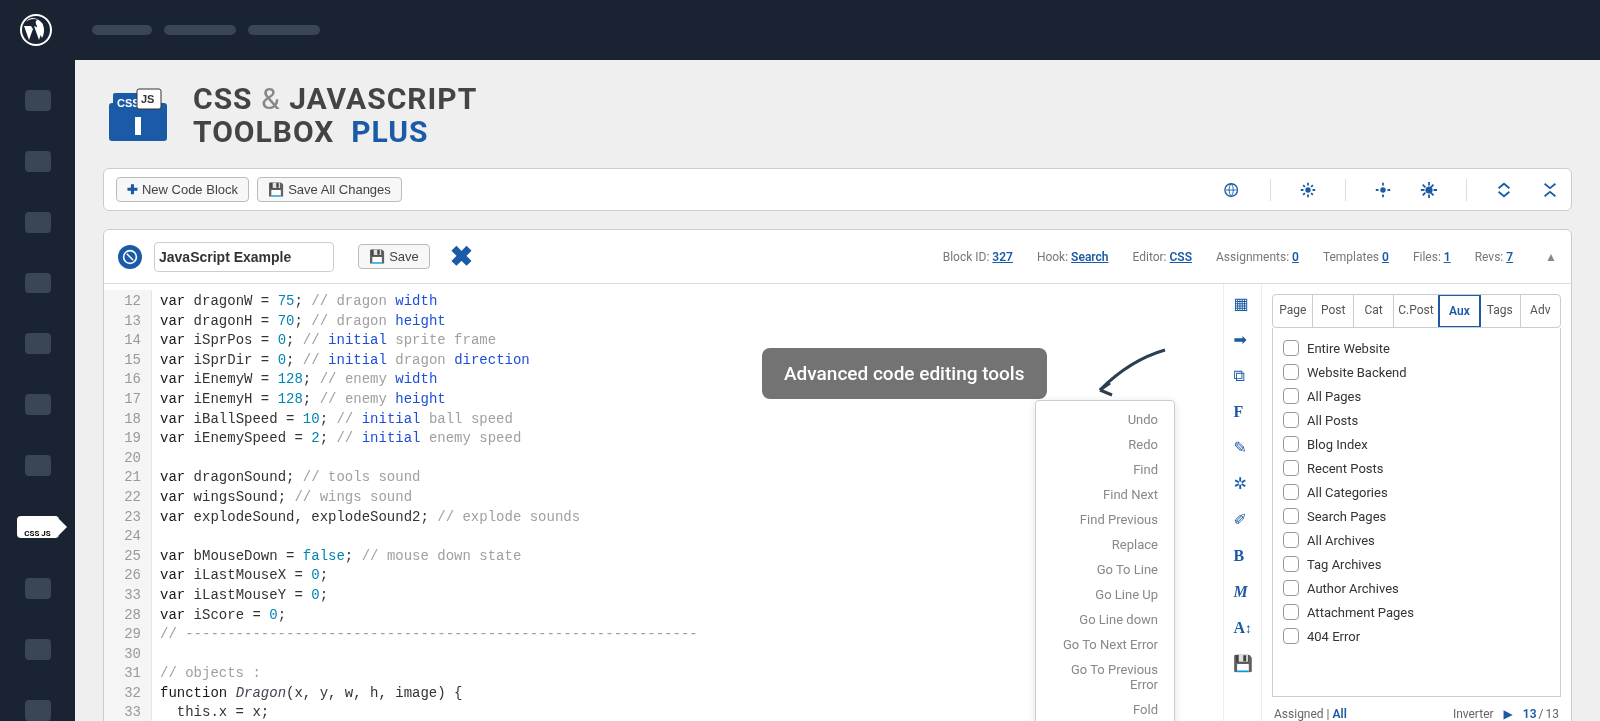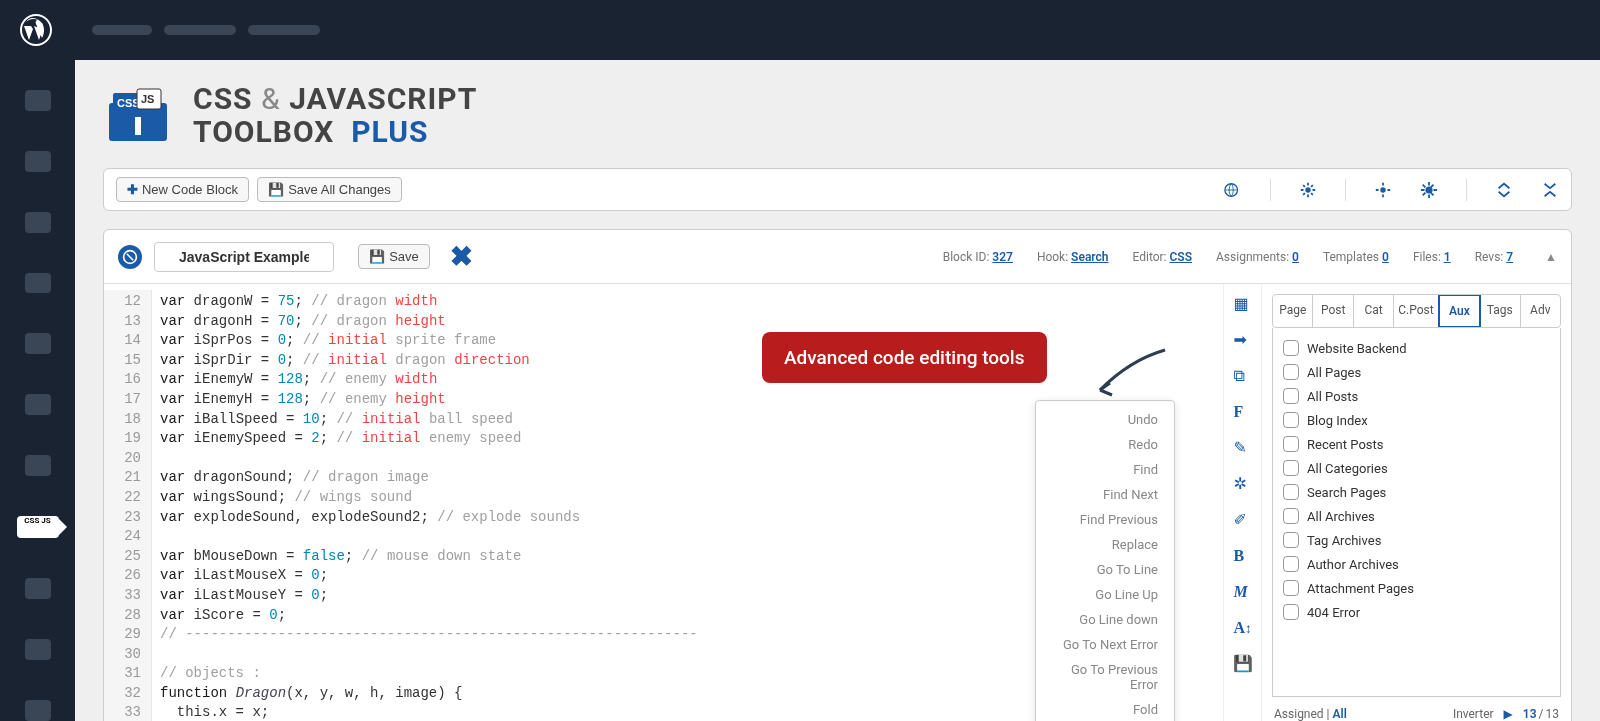--- a/index.html
+++ b/index.html
@@ -7,67 +7,67 @@
 .wp-bar { height: 60px; background: #1a2332; display: flex; align-items: center; padding: 0 20px; }
 .wp-logo { width: 32px; height: 32px; margin-right: 40px; }
 .wp-pills { display: flex; gap: 12px; }
 .wp-pill { height: 10px; background: #3a4556; border-radius: 5px; }
 .wp-pill.p1 { width: 60px; }
 .wp-pill.p2 { width: 72px; }
 .wp-pill.p3 { width: 72px; }
 .layout { display: flex; height: calc(100% - 60px); }
 .sidebar { width: 75px; background: #1a2332; display: flex; flex-direction: column; align-items: center; padding-top: 30px; gap: 40px; }
 .sidebar-item { width: 26px; height: 26px; background: #3a4556; border-radius: 4px; }
-.sidebar-item.active { width: 42px; height: 28px; background: #fff; border-radius: 4px; position: relative; display: flex; align-items: flex-start; justify-content: center; font-size: 9px; font-weight: bold; }
+.sidebar-item.active { width: 42px; height: 28px; background: #fff; border-radius: 4px; position: relative; display: flex; align-items: flex-end; justify-content: center; font-size: 9px; font-weight: bold; }
 .sidebar-item.active::after { content: ''; position: absolute; right: -8px; top: 50%; transform: translateY(-50%); border-left: 8px solid #fff; border-top: 8px solid transparent; border-bottom: 8px solid transparent; }
 .main { flex: 1; background: #efefef; padding: 22px 28px; overflow: auto; }
 .header { display: flex; align-items: center; margin-bottom: 20px; }
 .app-logo { width: 70px; height: 60px; margin-right: 20px; display: flex; align-items: center; justify-content: center; }
 .app-title h1 { font-size: 30px; font-weight: 700; color: #444; letter-spacing: 1px; line-height: 1.1; }
 .app-title .amp { color: #888; font-weight: 400; }
 .app-title .plus { color: #1b5aa6; }
 .toolbar { background: #fff; border: 1px solid #ccc; border-radius: 6px; padding: 8px 12px; display: flex; align-items: center; margin-bottom: 18px; }
 .btn { border: 1px solid #bbb; background: #f7f7f7; border-radius: 4px; padding: 4px 10px; font-size: 13px; color: #444; display: inline-flex; align-items: center; gap: 4px; cursor: pointer; }
 .btn + .btn { margin-left: 8px; }
 .toolbar-right { margin-left: auto; display: flex; gap: 28px; align-items: center; }
 .sep { width: 1px; height: 22px; background: #ddd; }
 .block { background: #fff; border: 1px solid #ccc; border-radius: 6px; }
 .block-head { display: flex; align-items: center; padding: 10px 14px; border-bottom: 1px solid #ddd; gap: 12px; }
 .circle-icon { width: 24px; height: 24px; border-radius: 50%; background: #1b5aa6; display: flex; align-items: center; justify-content: center; }
-.title-input { border: 1px solid #ccc; border-radius: 4px; padding: 6px 24px; font-size: 14px; font-weight: 600; width: 180px; color: #333; }
+.title-input { border: 1px solid #ccc; border-radius: 4px; padding: 6px 4px; font-size: 14px; font-weight: 600; width: 180px; color: #333; }
 .save-btn { border: 1px solid #bbb; background: #f7f7f7; border-radius: 4px; padding: 4px 10px; font-size: 13px; color: #444; display: inline-flex; align-items: center; gap: 4px; cursor: pointer; margin-left: 12px; }
 .close-x { font-size: 28px; color: #1b5aa6; font-weight: bold; cursor: pointer; margin-left: 8px; }
 .block-meta { margin-left: auto; display: flex; gap: 24px; font-size: 12px; color: #777; align-items: center; }
 .block-meta a { color: #1b5aa6; text-decoration: underline; font-weight: 600; }
 .block-body { display: flex; }
 .code-area { flex: 1; display: flex; font-family: 'Courier New', monospace; font-size: 14px; padding: 6px 0; }
 .gutter { width: 48px; text-align: right; color: #999; padding: 2px 10px 2px 0; background: #f5f5f5; border-right: 1px solid #e5e5e5; }
 .gutter div { line-height: 1.4; }
 .code { flex: 1; padding: 2px 8px; white-space: pre; color: #333; line-height: 1.4; }
 .code .kw { color: #1a1a1a; }
 .code .num { color: #0086b3; }
 .code .com { color: #a0a0a0; }
-.code .prop { color: #ef4444; }
+.code .prop { color: #1d4ed8; }
 .code .fn { color: #445; font-style: italic; }
 .right-col { width: 38px; border-left: 1px solid #eee; display: flex; flex-direction: column; align-items: center; padding: 10px 0; gap: 18px; }
 .tool-icon { width: 18px; height: 18px; color: #1b5aa6; cursor: pointer; }
 .assign-panel { width: 310px; border-left: 1px solid #eee; padding: 10px; display: flex; flex-direction: column; }
 .tabs { display: flex; border: 1px solid #ccc; border-radius: 4px; overflow: hidden; font-size: 12px; }
 .tab { flex: 1; text-align: center; padding: 8px 4px; border-right: 1px solid #ccc; cursor: pointer; color: #555; }
 .tab:last-child { border-right: none; }
 .tab.active { border: 2px solid #1b5aa6; color: #1b5aa6; font-weight: 600; margin: -1px; }
 .aux-list { border: 1px solid #ccc; border-top: none; padding: 8px 10px; flex: 1; }
 .aux-item { display: flex; align-items: center; gap: 8px; padding: 4px 0; font-size: 13px; color: #333; }
 .aux-item input { width: 16px; height: 16px; border-radius: 4px; border: 1.5px solid #999; appearance: none; cursor: pointer; }
 .assign-foot { display: flex; align-items: center; font-size: 12px; color: #666; padding: 10px 2px 0; }
 .assign-foot a { color: #1b5aa6; font-weight: 600; text-decoration: none; }
 .assign-foot .counts { color: #1b5aa6; font-weight: 600; }
 .context-menu { position: absolute; left: 1035px; top: 400px; background: #fff; border: 1px solid #ccc; border-radius: 4px; box-shadow: 0 2px 8px rgba(0,0,0,0.12); padding: 6px 0; width: 140px; }
 .context-item { padding: 5px 16px; font-size: 13px; color: #888; text-align: right; cursor: pointer; }
-.callout { position: absolute; left: 762px; top: 332px; background: #b91c1c; color: #fff; padding: 14px 22px; border-radius: 8px; font-size: 19px; font-weight: 500; }
+.callout { position: absolute; left: 762px; top: 348px; background: #737373; color: #fff; padding: 14px 22px; border-radius: 8px; font-size: 19px; font-weight: 500; }
 .arrow { position: absolute; left: 1090px; top: 345px; width: 80px; height: 60px; }
 .chevron-up { margin-left: 8px; color: #888; cursor: pointer; font-size: 12px; }
 </style>
 </head>
 <body>
 
 <div class="wp-bar">
   <span class="wp-logo">
     <svg viewBox="0 0 32 32" fill="#fff">
         <circle cx="16" cy="16" r="15" fill="none" stroke="#fff" stroke-width="2"></circle>
@@ -208,21 +208,21 @@
             </div>
           <div class="code" id="code"><span class="kw">var</span> dragonW = <span class="num">75</span>; <span class="com">// dragon</span> <span class="prop">width</span>
 <span class="kw">var</span> dragonH = <span class="num">70</span>; <span class="com">// dragon</span> <span class="prop">height</span>
 <span class="kw">var</span> iSprPos = <span class="num">0</span>; <span class="com">//</span> <span class="prop">initial</span> <span class="com">sprite frame</span>
 <span class="kw">var</span> iSprDir = <span class="num">0</span>; <span class="com">//</span> <span class="prop">initial</span> <span class="com">dragon</span> <span class="prop">direction</span>
 <span class="kw">var</span> iEnemyW = <span class="num">128</span>; <span class="com">// enemy</span> <span class="prop">width</span>
 <span class="kw">var</span> iEnemyH = <span class="num">128</span>; <span class="com">// enemy</span> <span class="prop">height</span>
 <span class="kw">var</span> iBallSpeed = <span class="num">10</span>; <span class="com">//</span> <span class="prop">initial</span> <span class="com">ball speed</span>
 <span class="kw">var</span> iEnemySpeed = <span class="num">2</span>; <span class="com">//</span> <span class="prop">initial</span> <span class="com">enemy speed</span>
 
-<span class="kw">var</span> dragonSound; <span class="com">// dragon image</span>
+<span class="kw">var</span> dragonSound; <span class="com">// tools sound</span>
 <span class="kw">var</span> wingsSound; <span class="com">// wings sound</span>
 <span class="kw">var</span> explodeSound, explodeSound2; <span class="com">// explode sounds</span>
 
 <span class="kw">var</span> bMouseDown = <span class="num">false</span>; <span class="com">// mouse down state</span>
 <span class="kw">var</span> iLastMouseX = <span class="num">0</span>;
 <span class="kw">var</span> iLastMouseY = <span class="num">0</span>;
 <span class="kw">var</span> iScore = <span class="num">0</span>;
 <span class="com">// -------------------------------------------------------------</span>
 
 <span class="com">// objects :</span>
@@ -248,20 +248,24 @@
           <div class="tabs" id="assign-tabs">
               <div class="tab">Page</div>
               <div class="tab">Post</div>
               <div class="tab">Cat</div>
               <div class="tab">C.Post</div>
               <div class="tab active">Aux</div>
               <div class="tab">Tags</div>
               <div class="tab">Adv</div>
             </div>
           <div class="aux-list" id="aux-list">
+              <div class="aux-item">
+                <input type="checkbox" style="">
+                <span>Entire Website</span>
+              </div>
               <div class="aux-item">
                 <input type="checkbox" style="">
                 <span>Website Backend</span>
               </div>
               <div class="aux-item">
                 <input type="checkbox" style="">
                 <span>All Pages</span>
               </div>
               <div class="aux-item">
                 <input type="checkbox" style="">

